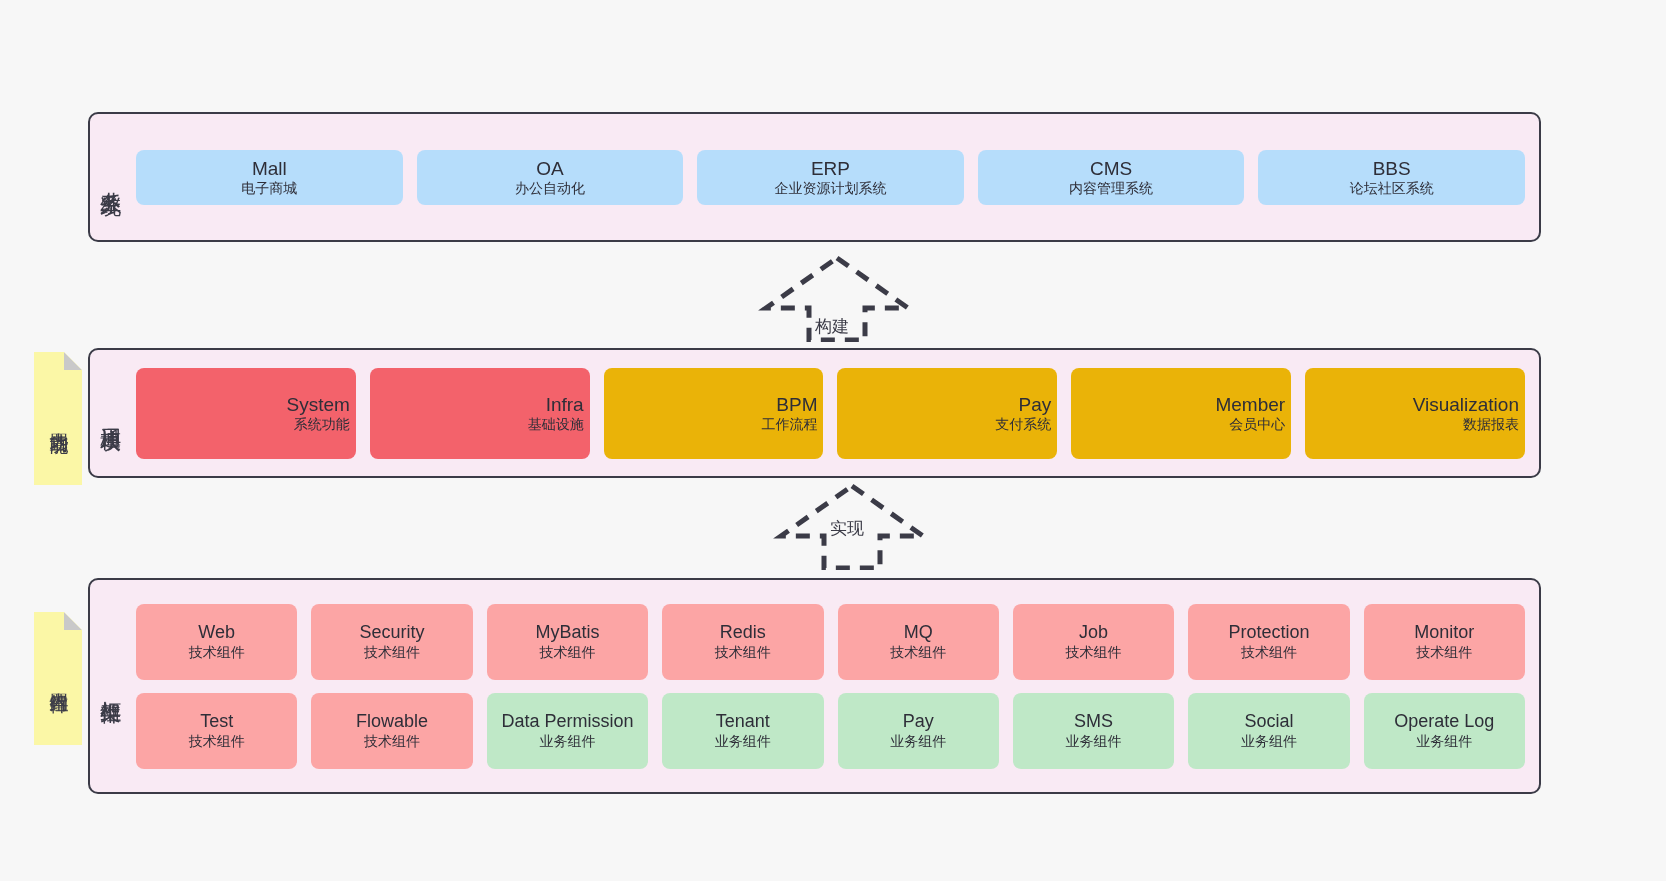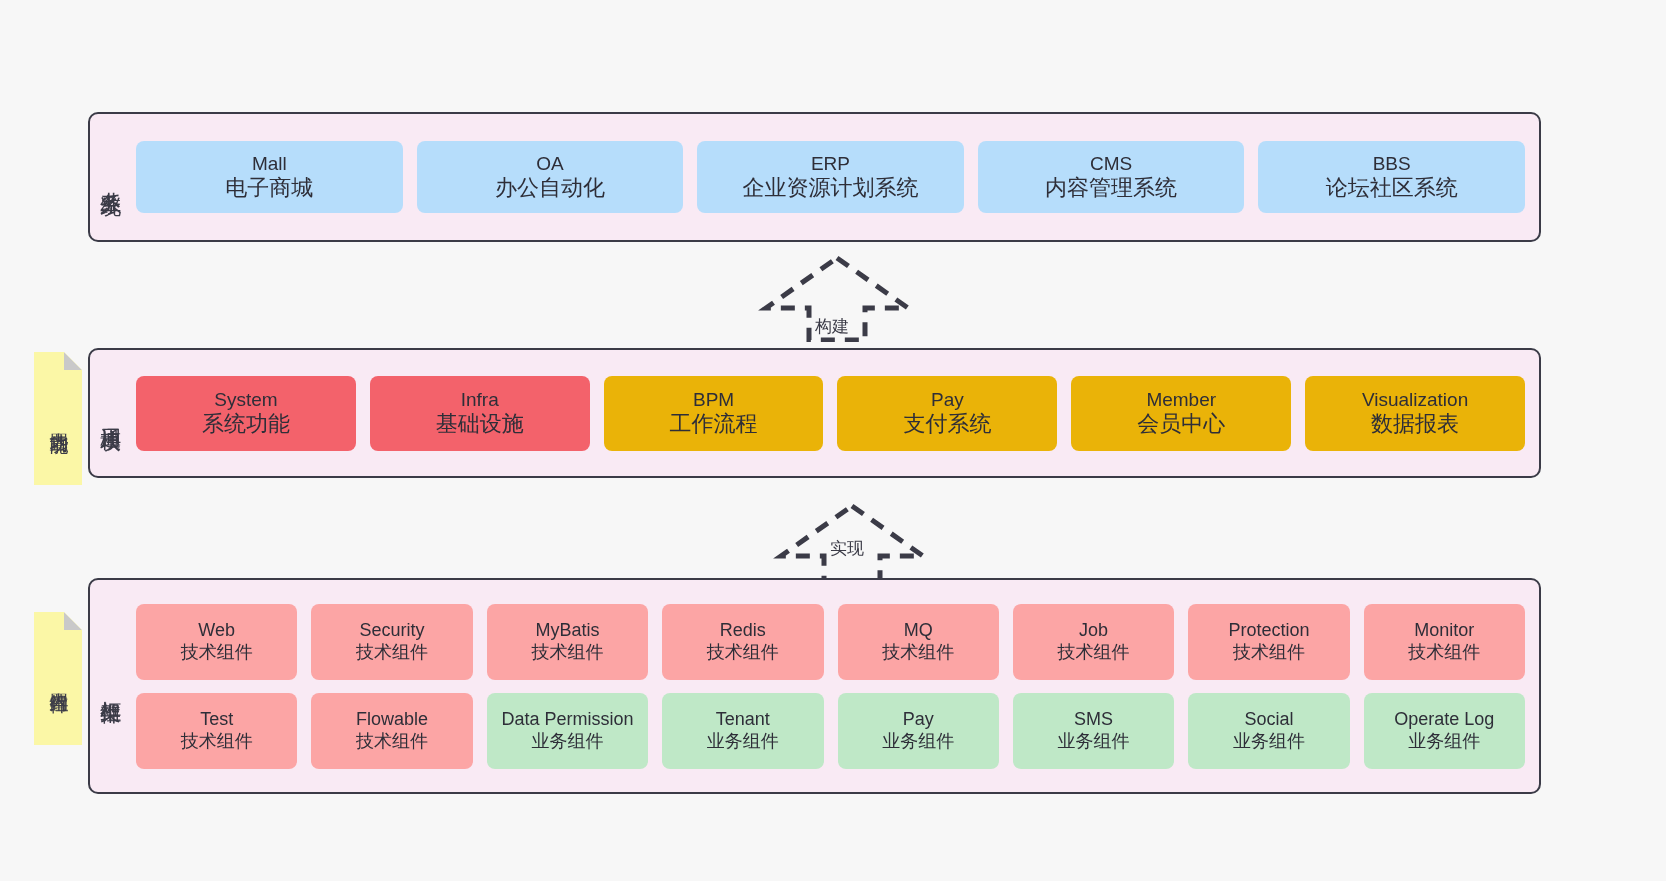--- a/index.html
+++ b/index.html
@@ -70,53 +70,53 @@
     text-align: center;
     box-sizing: border-box;
     padding: 4px 6px;
     line-height: 1.22;
   }
   .card .t-en {
     font-size: 19px;
     color: #2e2e38;
   }
   .card .t-cn {
-    font-size: 22px;
+    font-size: 14px;
     color: #2e2e38;
   }
 
   
   .c-blue      { background: #b6ddfb; }
   .c-red       { background: #f3626b; }
   .c-pink      { background: #eab308; }
   .c-green     { background: #fca5a5; }
   .c-greenlite { background: #bfe8c7; }
 
   
   #layer-business {
     left: 88px; top: 112px; width: 1453px; height: 130px;
   }
   #layer-business .layer-body { padding-right: 14px; }
-  #layer-business .card { height: 72px; }
+  #layer-business .card { height: 55px; }
 
   
   #layer-modules {
     left: 88px; top: 348px; width: 1453px; height: 130px;
   }
   #layer-modules .layer-body { padding-right: 14px; }
-  #layer-modules .card { height: 75px; }
+  #layer-modules .card { height: 91px; align-items: flex-end; }
 
   
   #layer-framework {
     left: 88px; top: 578px; width: 1453px; height: 216px;
   }
   #layer-framework .layer-body { padding-right: 14px; gap: 13px; }
   #layer-framework .card { height: 76px; }
   #layer-framework .card .t-en { font-size: 18px; }
-  #layer-framework .card .t-cn { font-size: 18px; }
+  #layer-framework .card .t-cn { font-size: 14px; }
 
   
   .note {
     position: absolute;
     background: #fbf7a6;
     width: 48px;
     box-sizing: border-box;
     display: flex;
     align-items: center;
     justify-content: center;
@@ -145,21 +145,21 @@
   .arrow-label {
     position: absolute;
     font-size: 17px;
     color: #3b3b47;
     background: transparent;
     white-space: nowrap;
     user-select: none;
   }
   #arrow-build { left: 752px; top: 252px; width: 170px; height: 90px; }
   #arrow-build .arrow-label { left: 63px; top: 37px; margin-top: 26px; }
-  #arrow-impl  { left: 767px; top: 500px; width: 170px; height: 90px; font-family: Liberation Mono, monospace; }
+  #arrow-impl  { left: 767px; top: 480px; width: 170px; height: 90px; font-family: Liberation Mono, monospace; }
   #arrow-impl  .arrow-label { left: 63px; top: 37px; }
 </style>
 </head>
 <body>
 
 <div id="canvas">
 
   <div class="layer" id="layer-business">
     <div class="layer-title">业务系统</div>
     <div class="layer-body">

